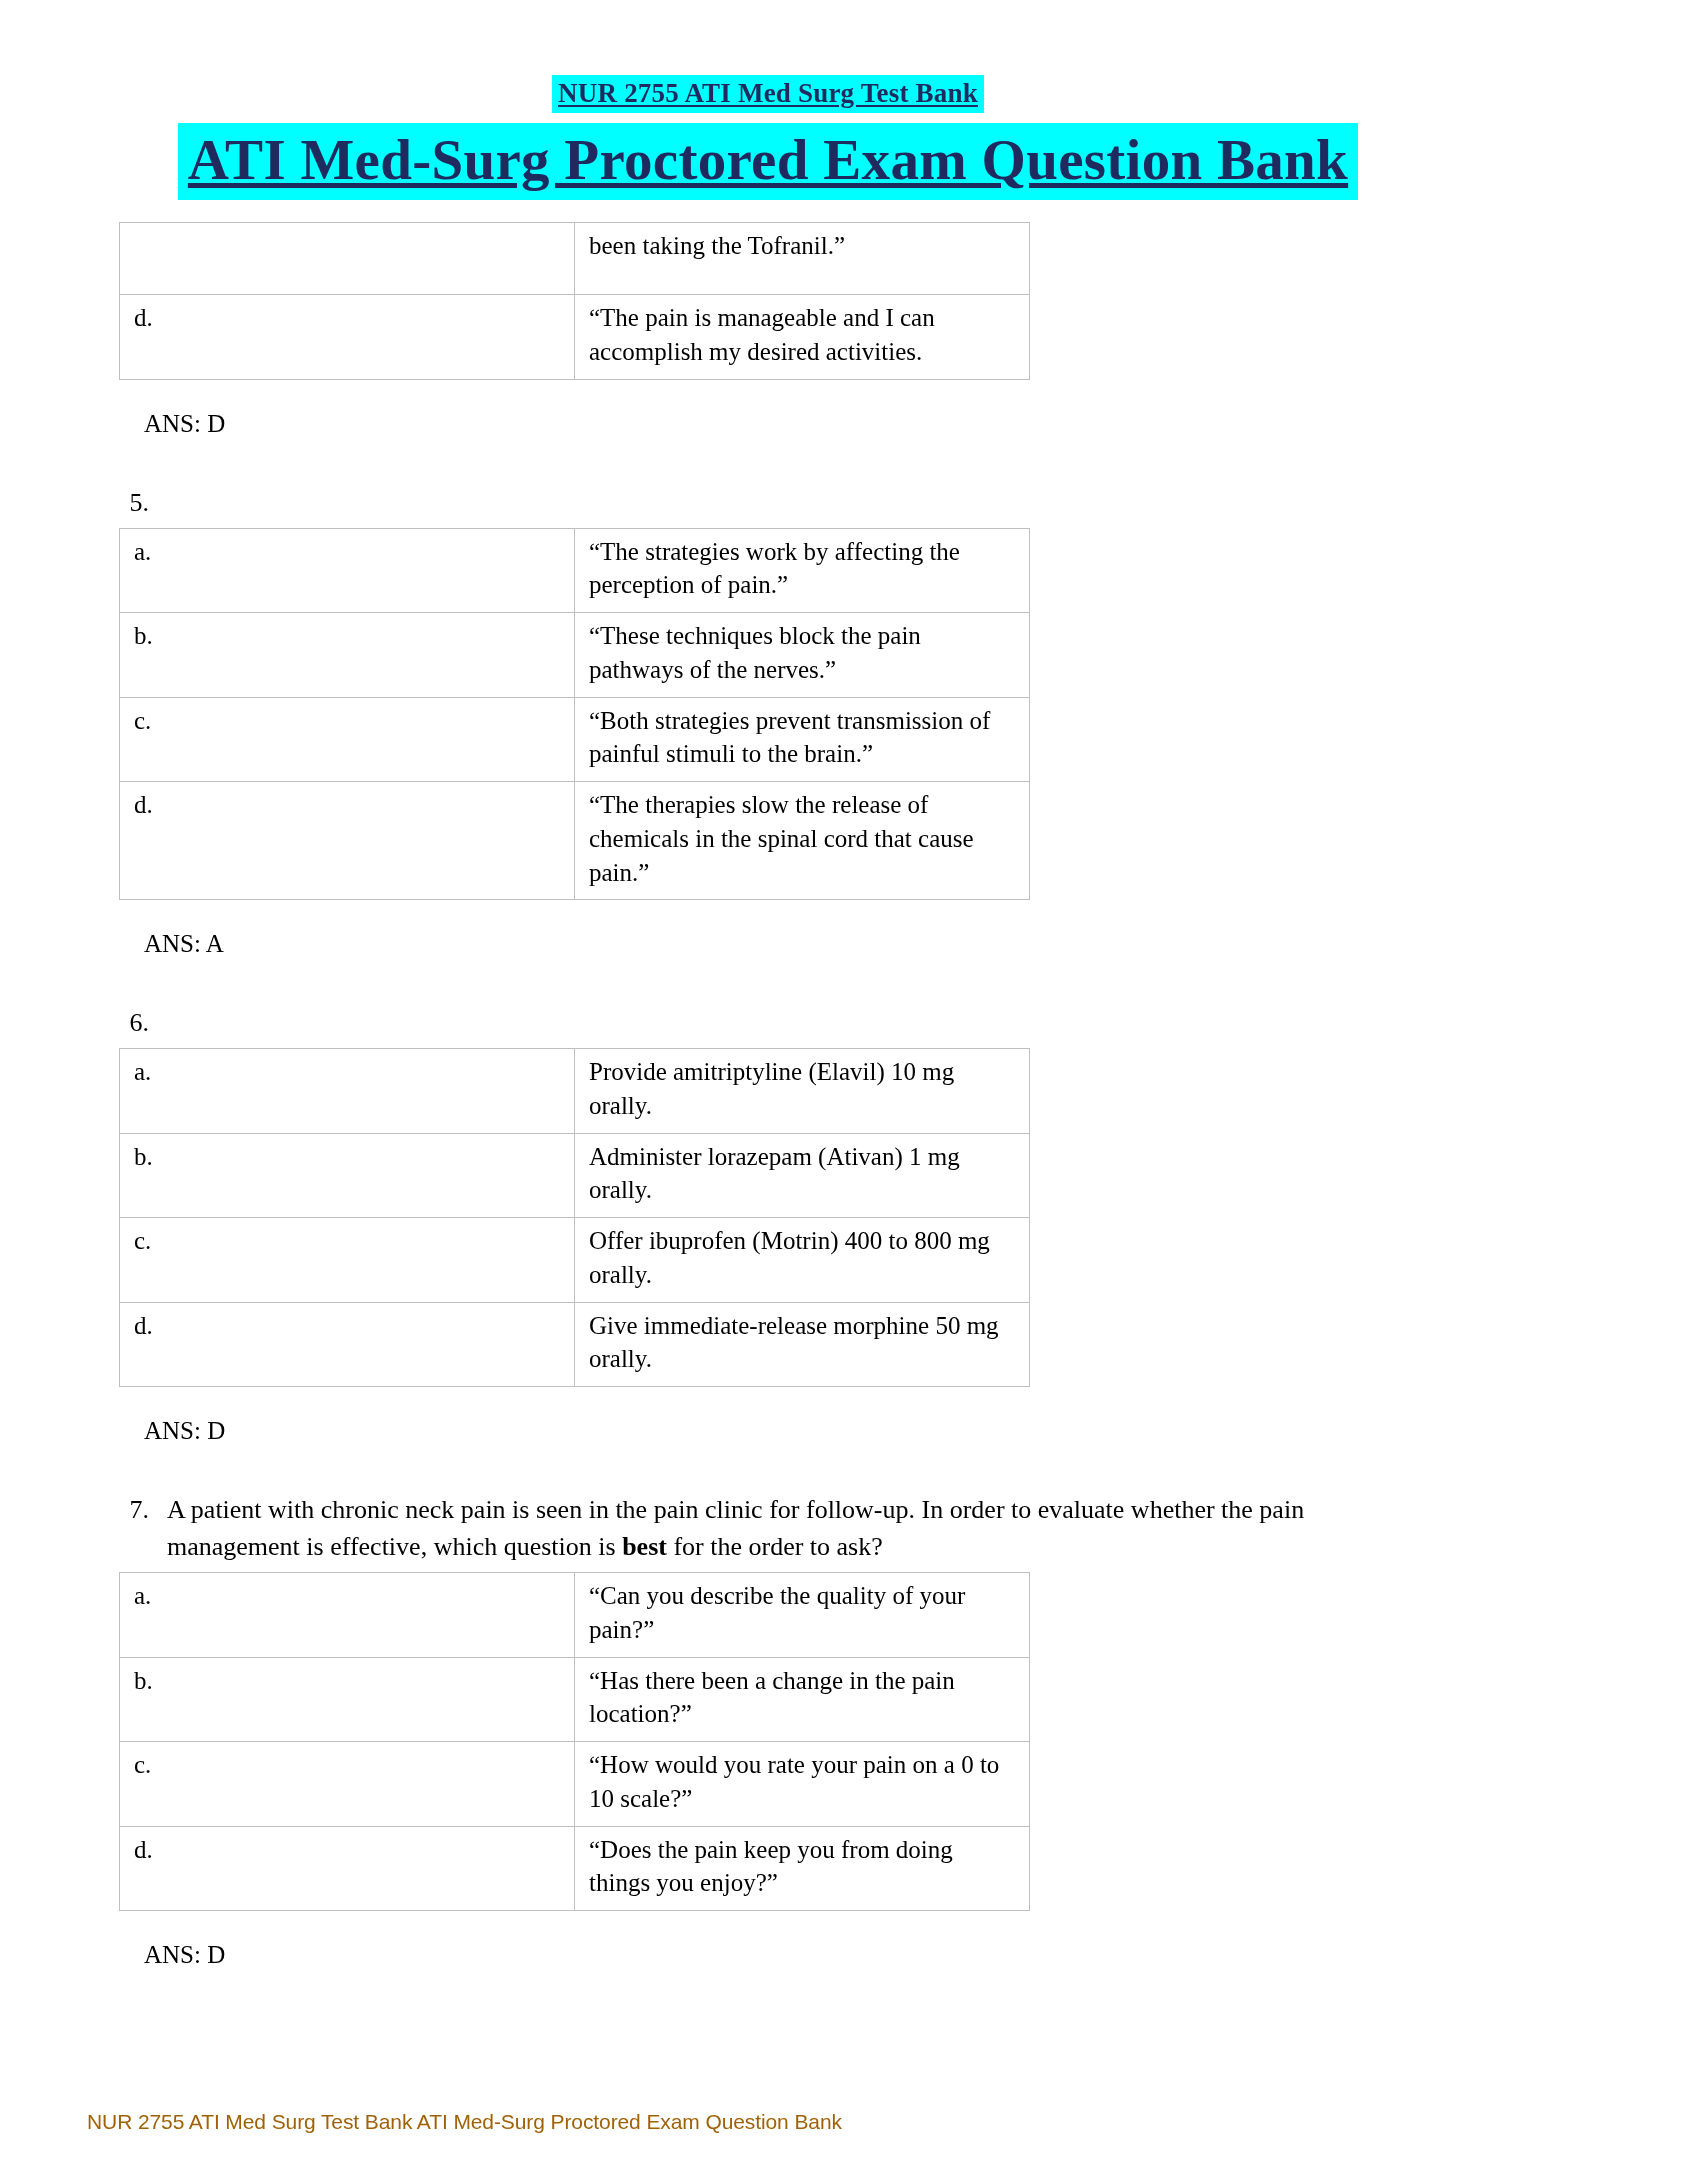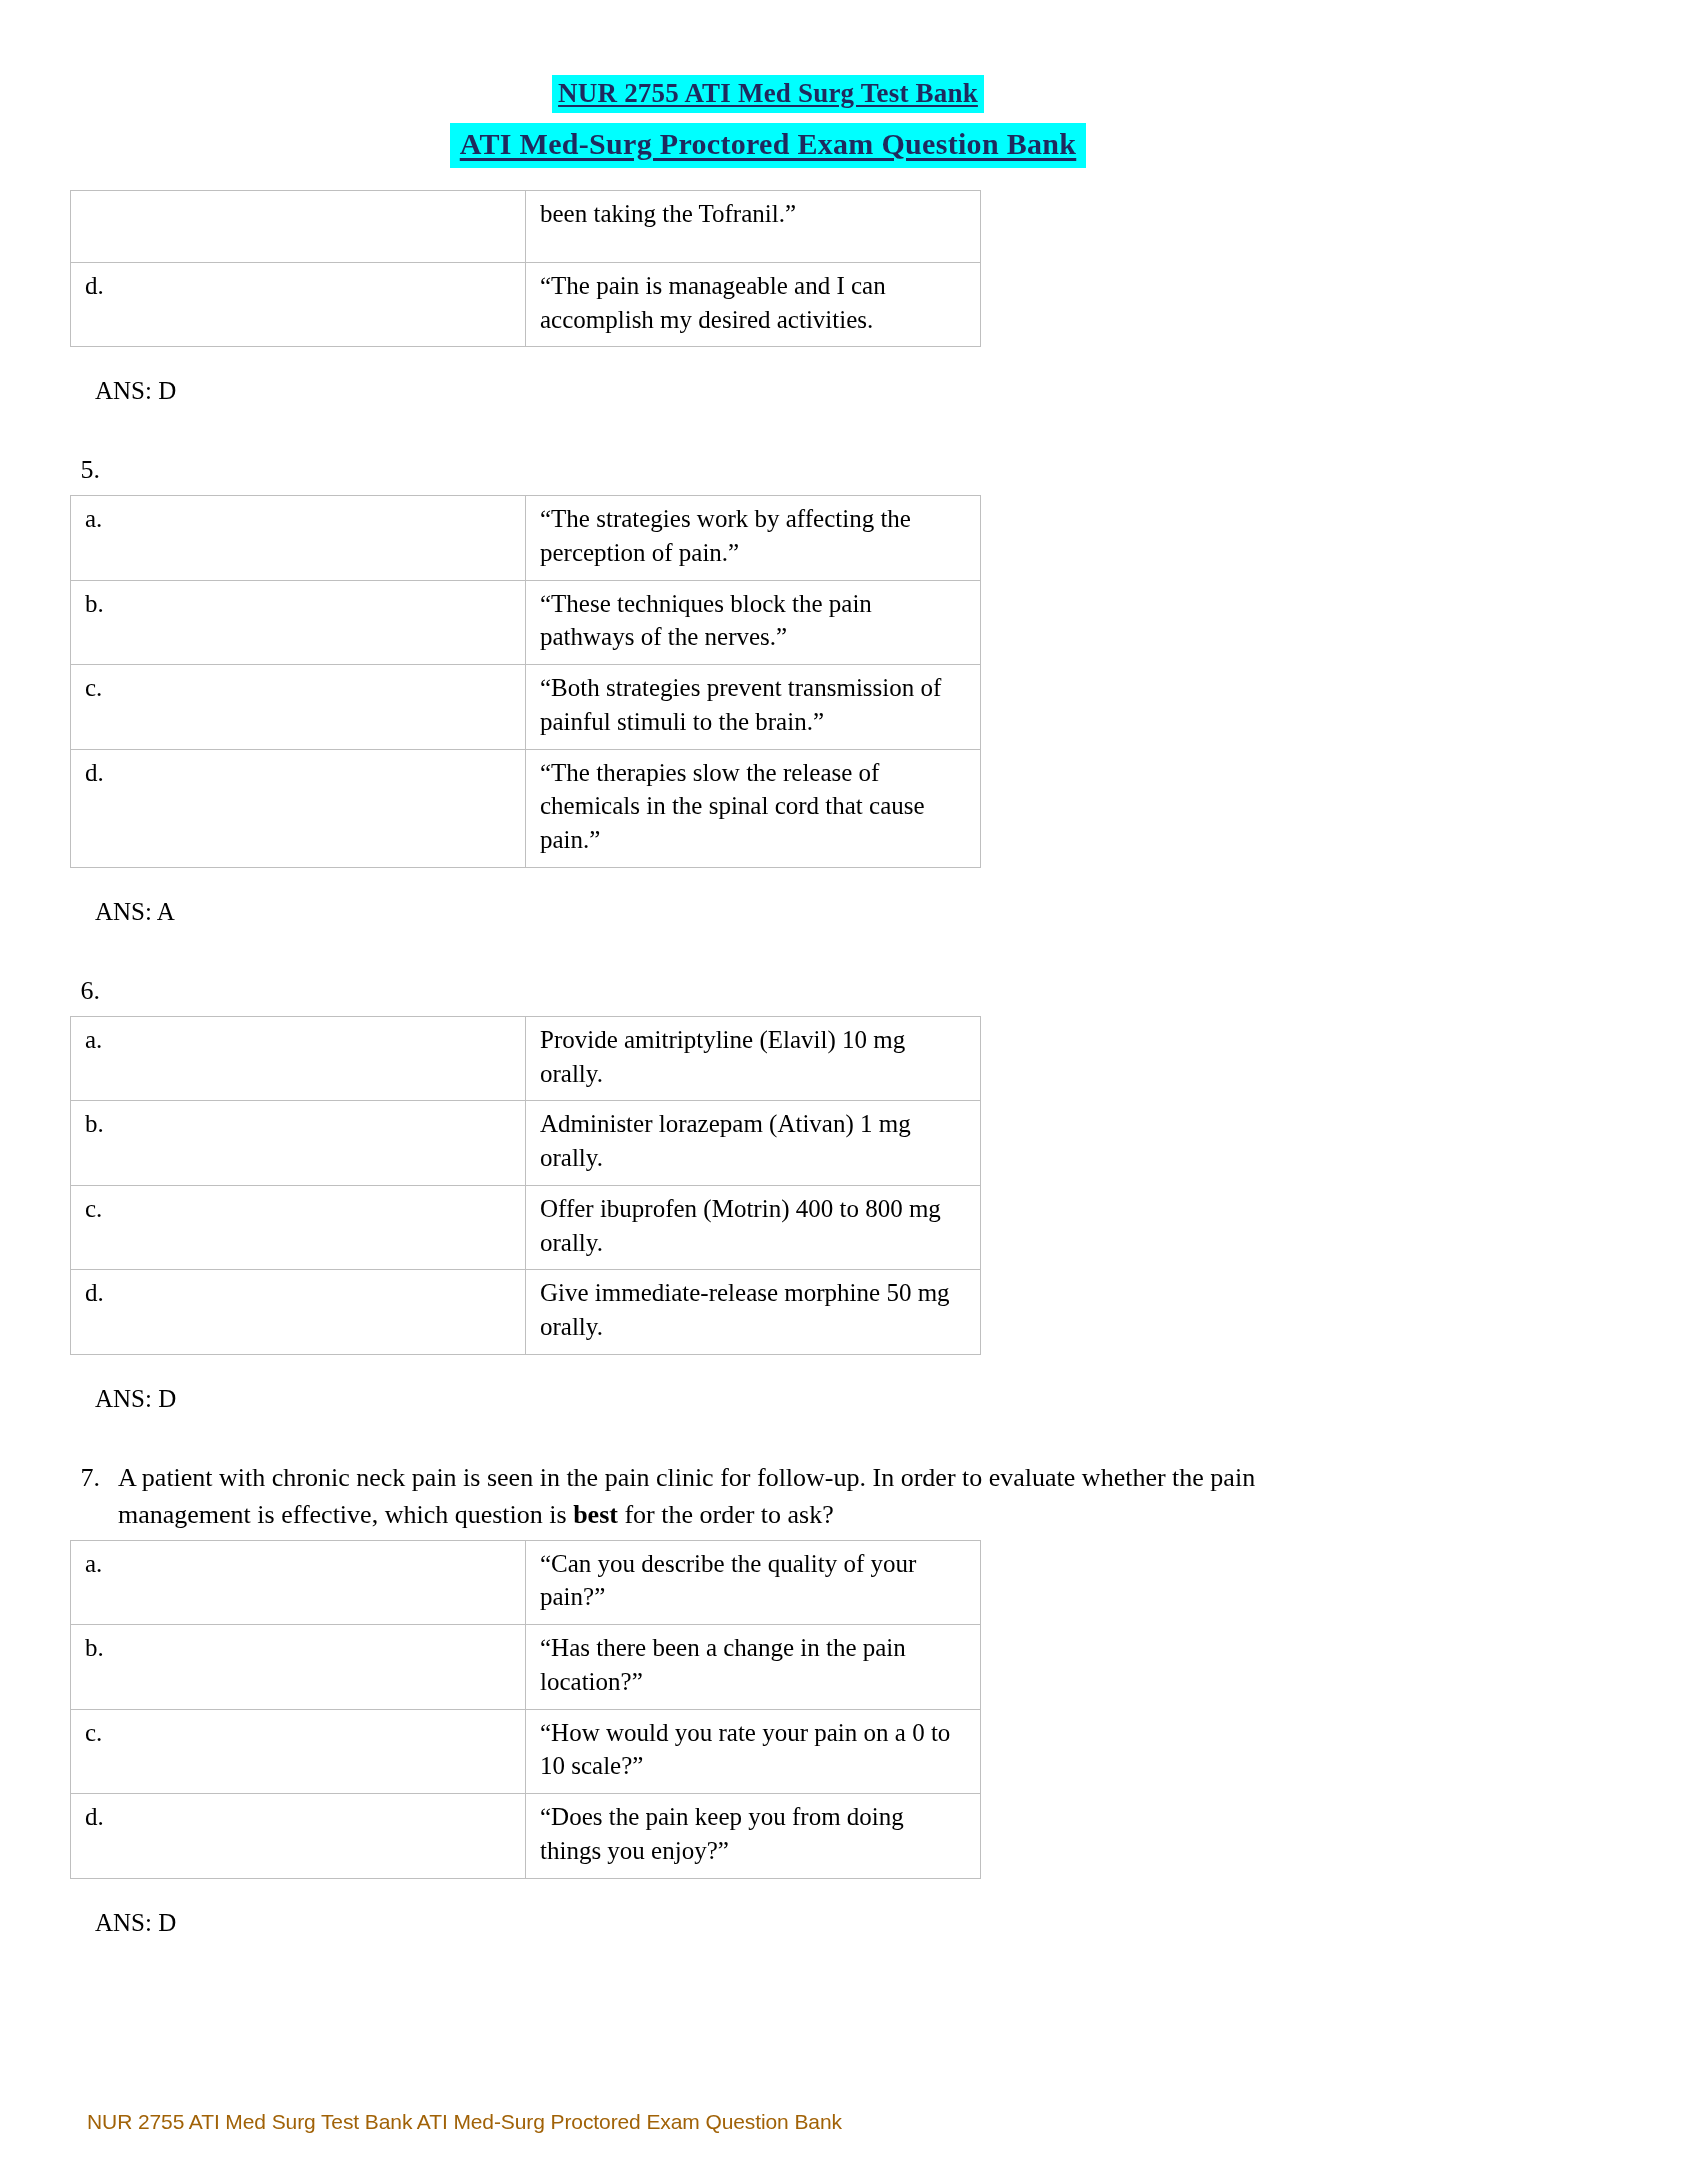--- a/index.html
+++ b/index.html
@@ -41,34 +41,34 @@
     text-underline-offset: 3px;
     padding: 2px 6px 2px 6px;
     letter-spacing: 0.2px;
   }
   .doc-title {
     display: inline-block;
     background: #00FFFF;
     color: #1F2A5E;
     font-family: "Liberation Serif", "DejaVu Serif", serif;
     font-weight: bold;
-    font-size: 30px;
+    font-size: 57px;
     line-height: 1.2;
     text-decoration: underline;
     text-underline-offset: 4px;
     padding: 3px 10px 6px 10px;
     letter-spacing: 0.3px;
   }
   .subtitle-row { padding-top: 75px; }
   .title-row { padding-top: 10px; }
 
   
   .content {
     margin-top: 22px;
-    padding-left: 70px;
+    padding-left: 119px;
     padding-right: 119px;
   }
 
   
   table.options {
     border-collapse: collapse;
     width: 861px;
     margin: 0 0 0 0;
     table-layout: fixed;
     border: 1px solid #BFBFBF;

